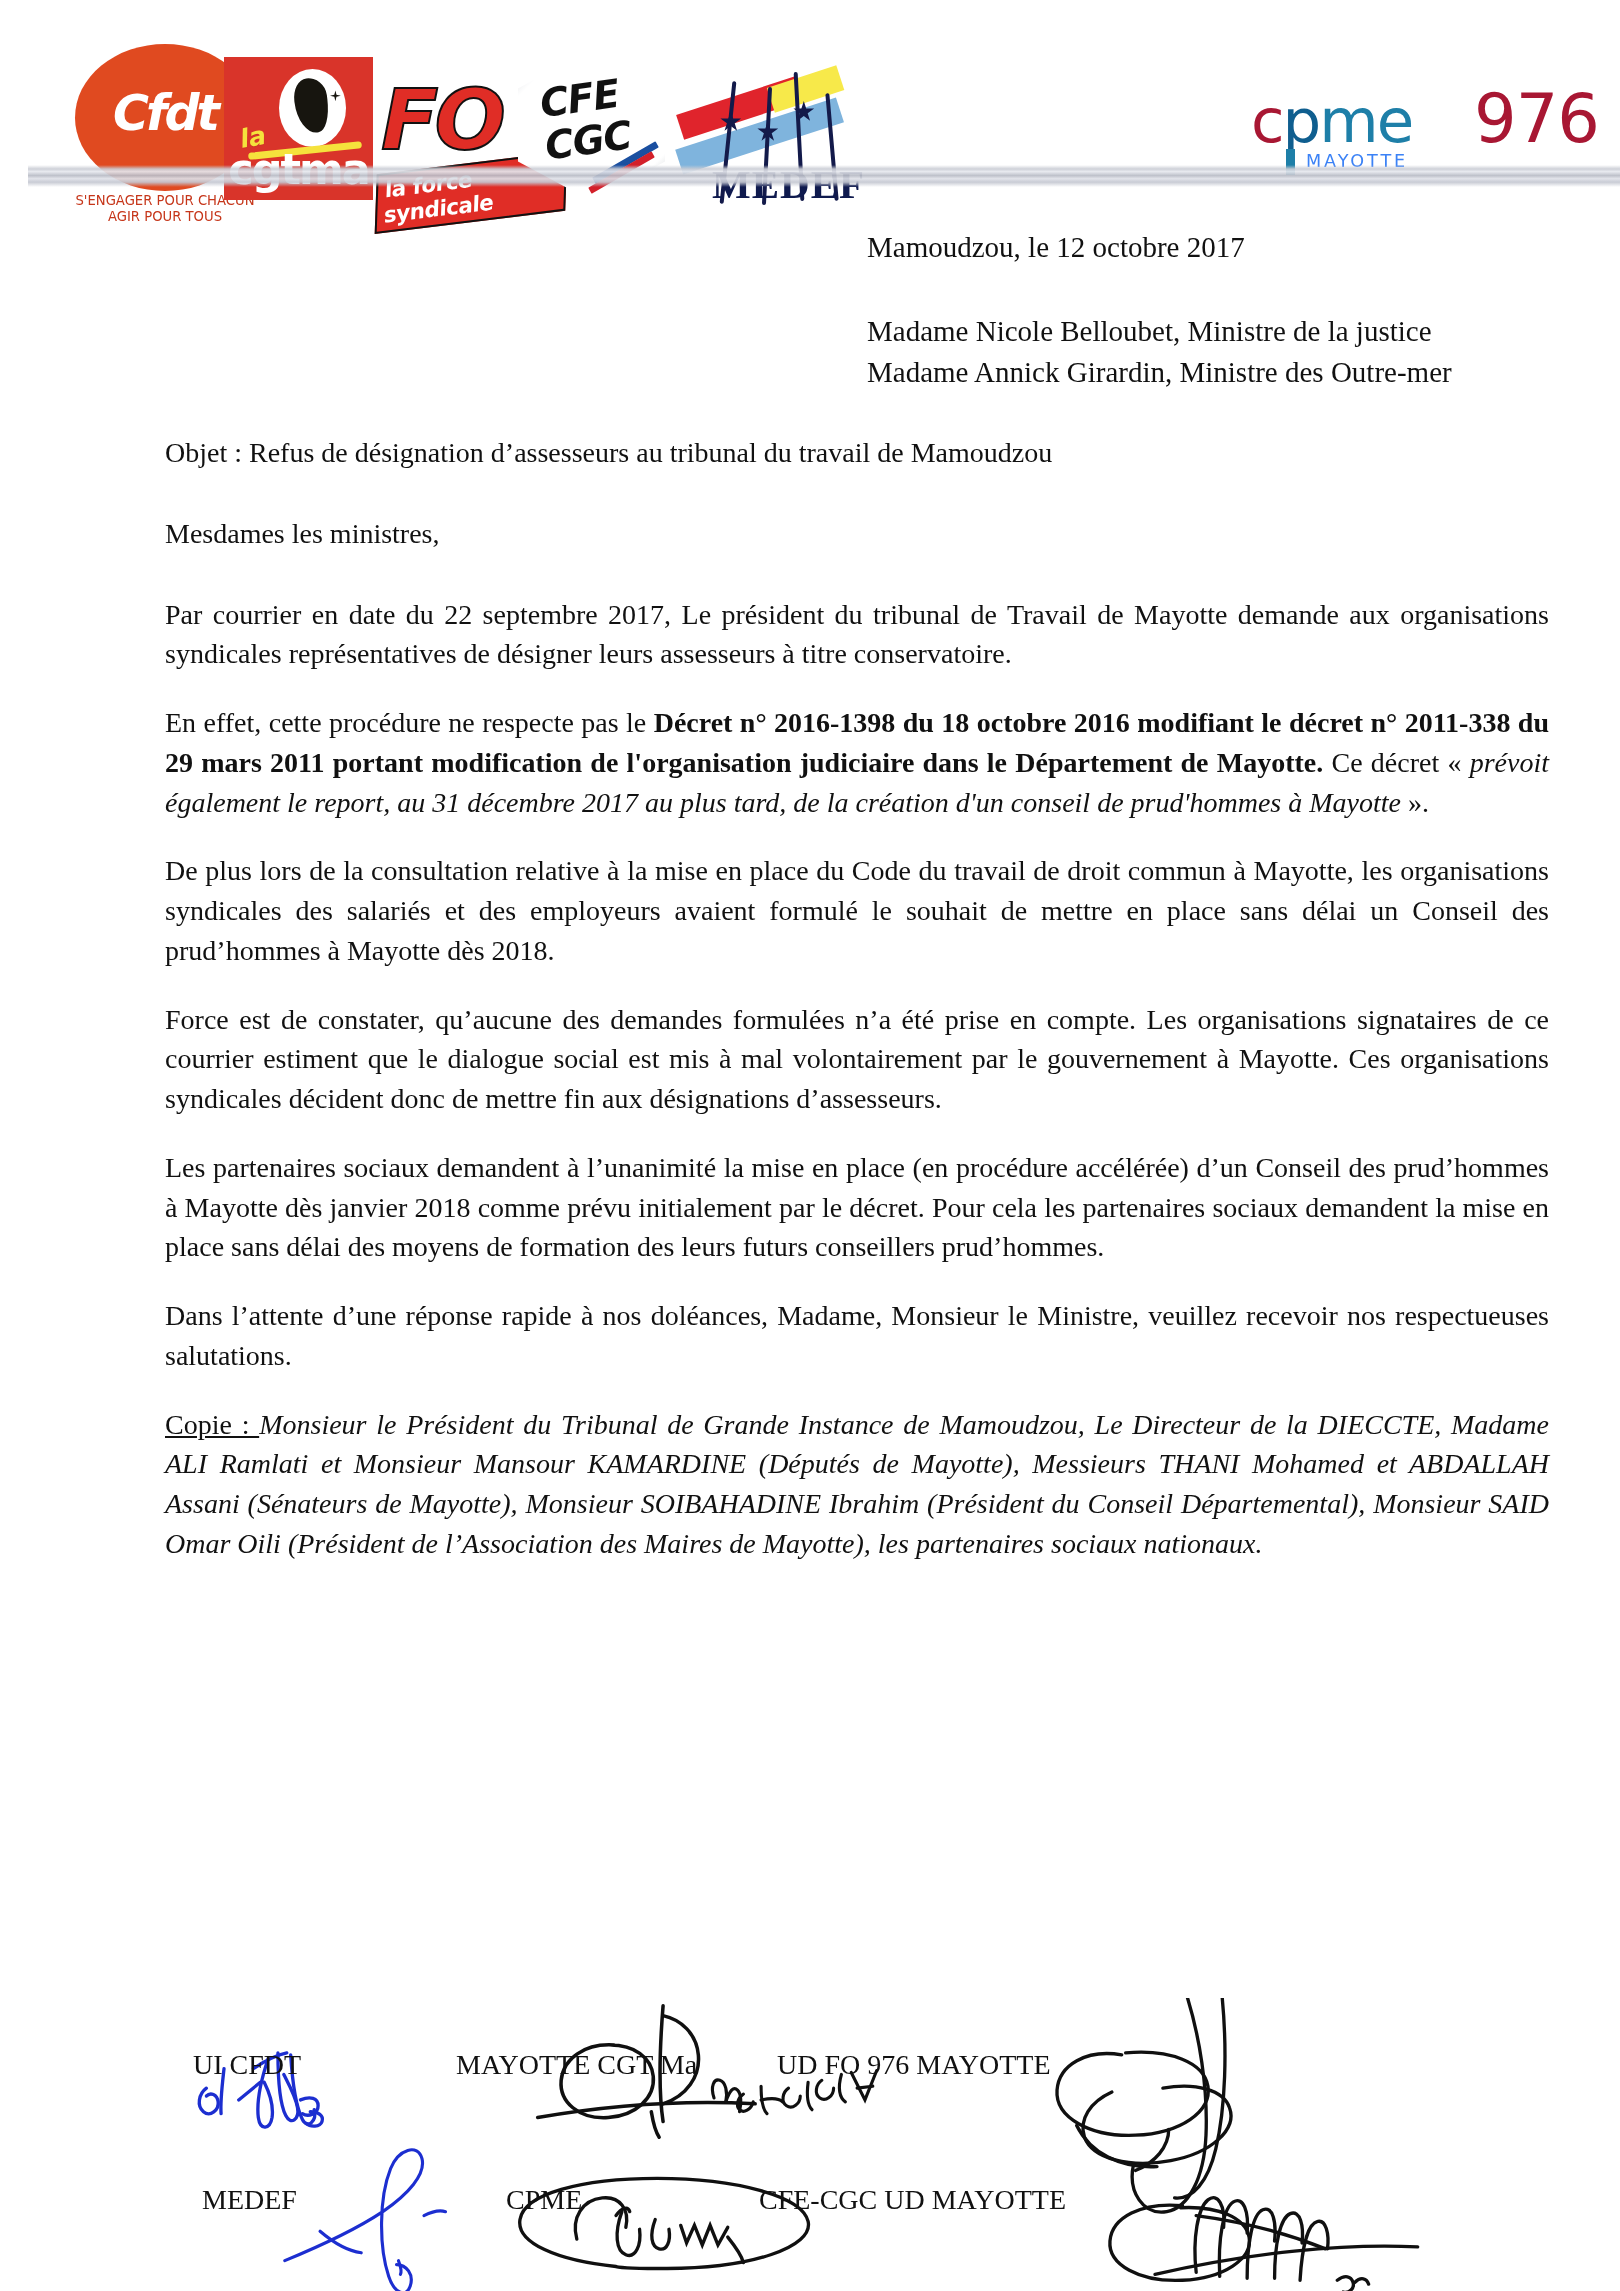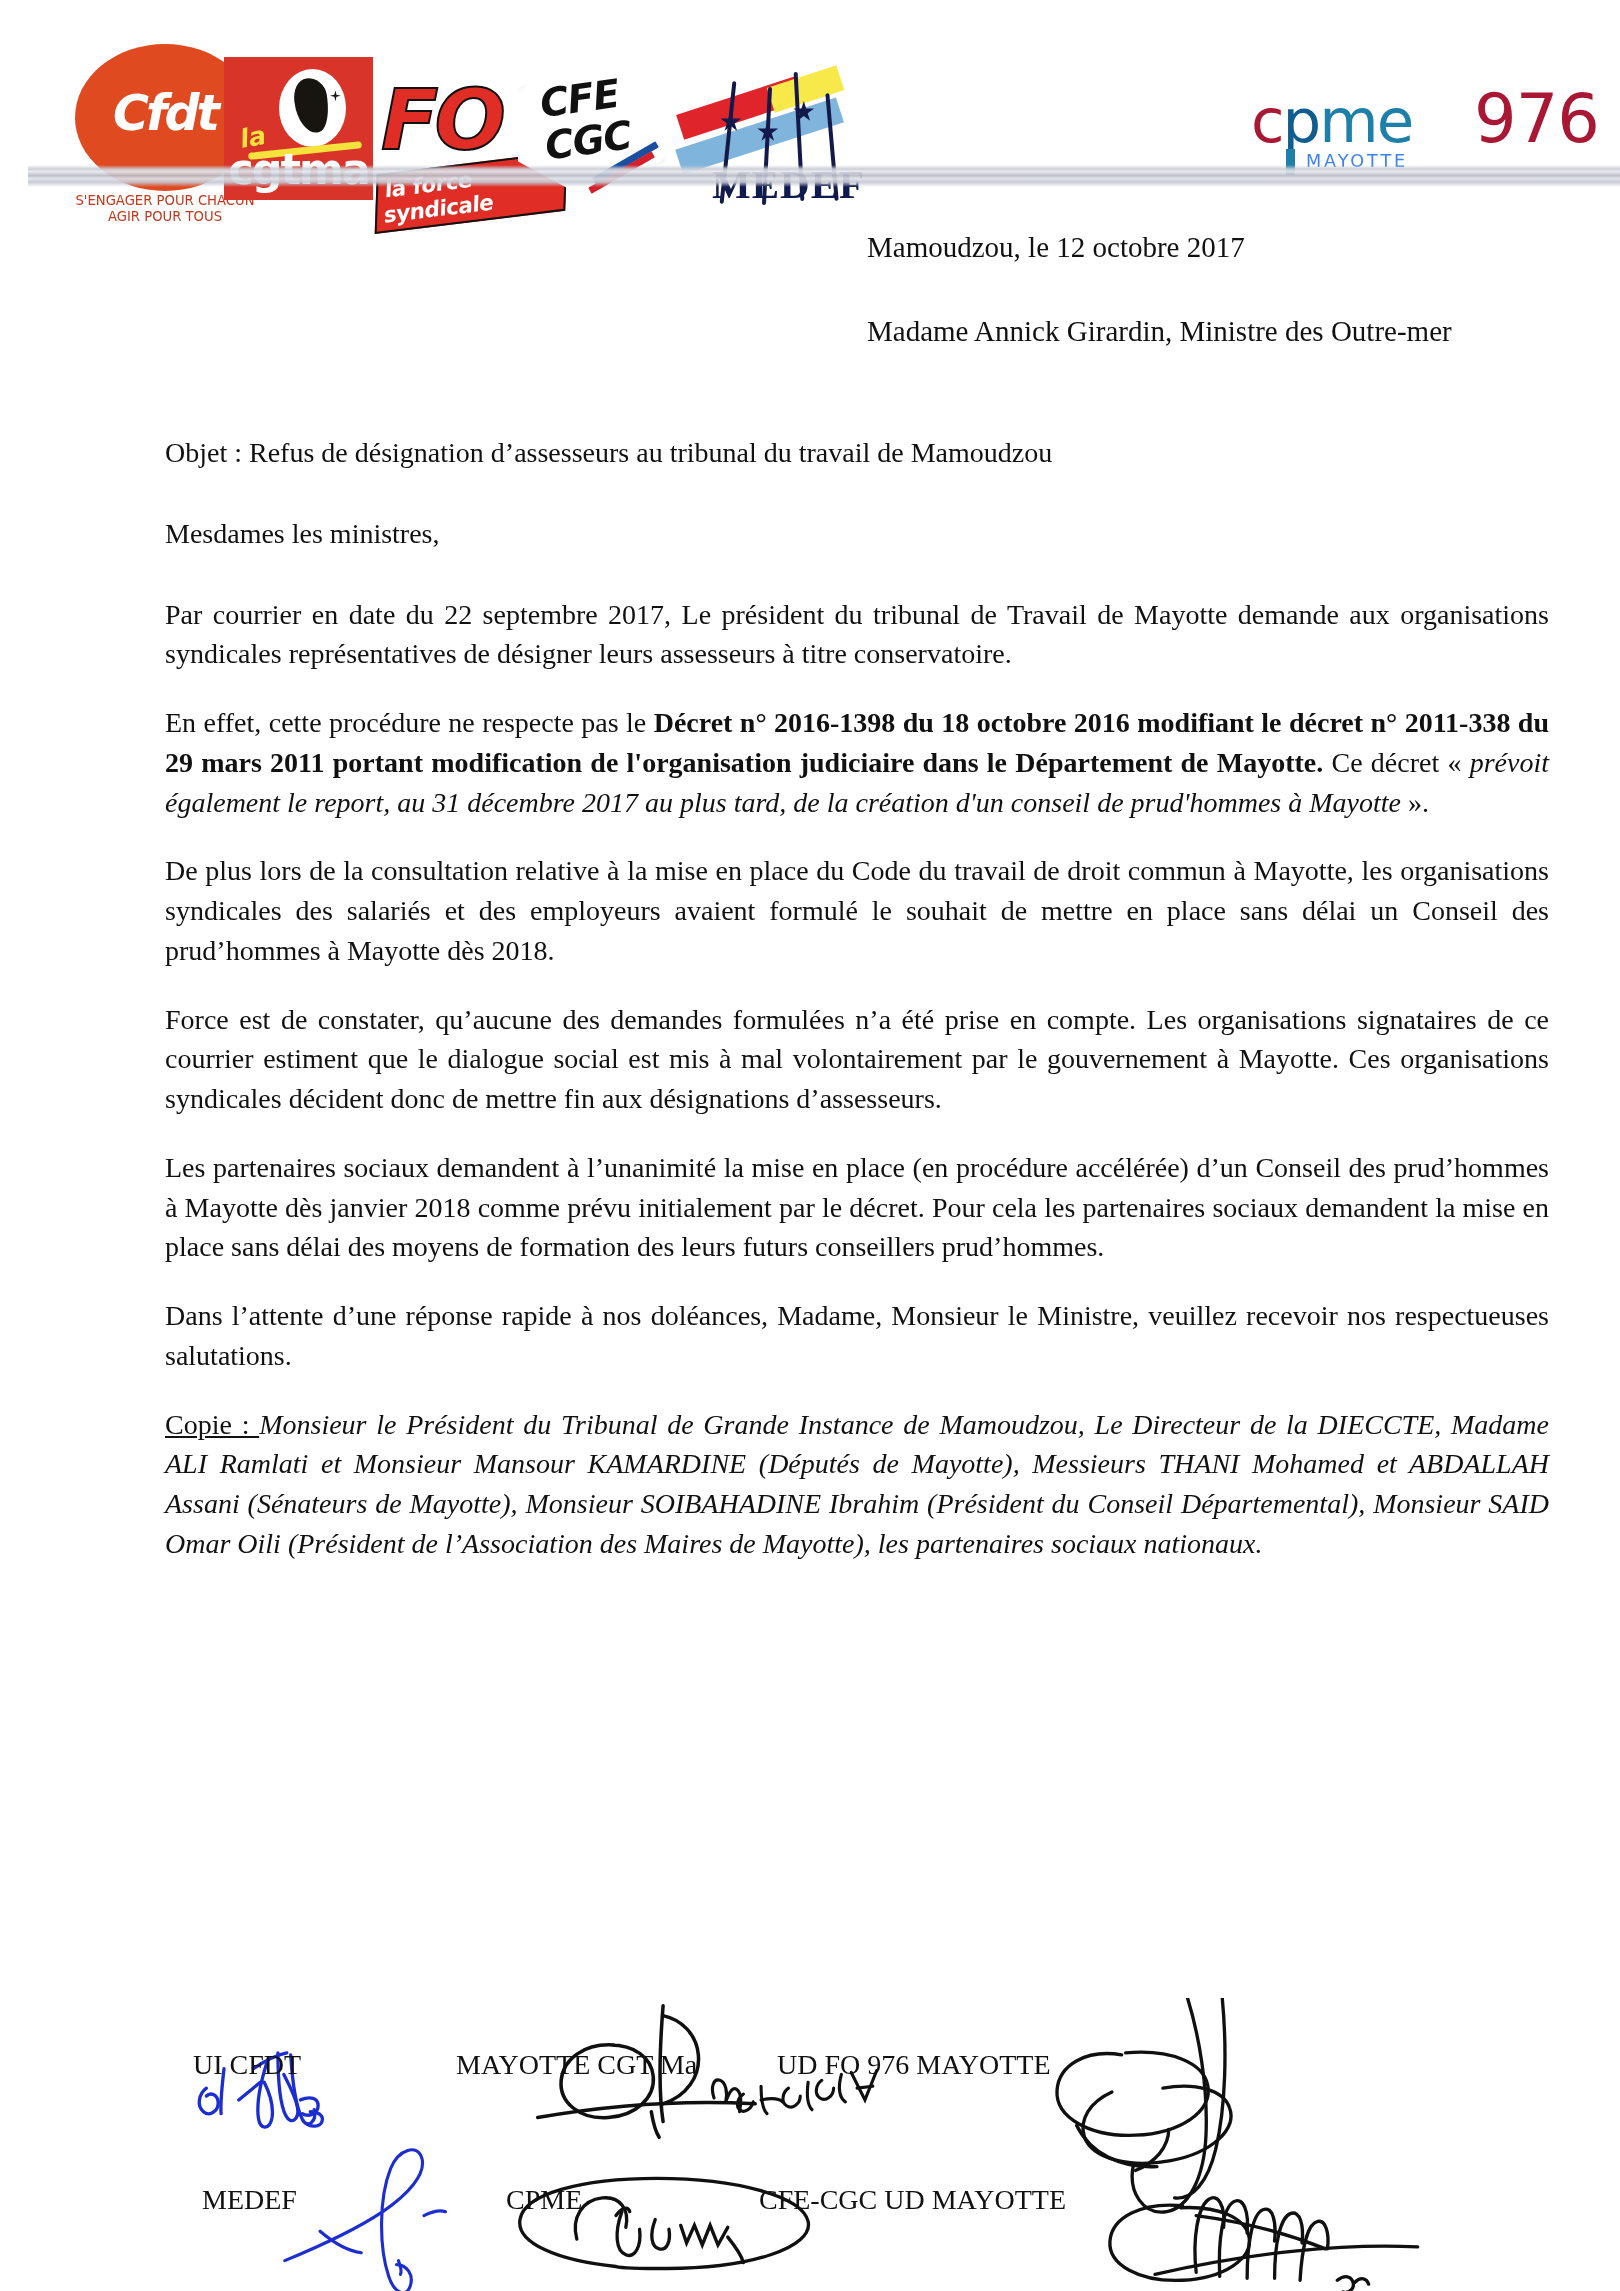--- a/index.html
+++ b/index.html
@@ -437,20 +437,21 @@
       <div class="cpme-sub">MAYOTTE</div>
     </div>
 
     <div class="scan-line"></div>
   </div>
 
   <div class="letter">
 
     <div class="addr-block">
       <div class="addr-date">Mamoudzou, le 12 octobre 2017</div>
+      <div class="addr-line">Madame Nicole Belloubet, Ministre de la justice</div>
       <div class="addr-line">Madame Annick Girardin, Ministre des Outre-mer</div>
     </div>
 
     <div class="body-block">
       <p class="p-objet">Objet : Refus de désignation d’assesseurs au tribunal du travail de Mamoudzou</p>
       <p class="p-salut">Mesdames les ministres,</p>
       <p>Par courrier en date du 22 septembre 2017, Le président du tribunal de Travail de Mayotte demande aux organisations syndicales représentatives de désigner leurs assesseurs à titre conservatoire.</p>
       <p><span>En effet, cette procédure ne respecte pas le </span><span class="b">Décret n° 2016-1398 du 18 octobre 2016 modifiant le décret n° 2011-338 du 29 mars 2011 portant modification de l'organisation judiciaire dans le Département de Mayotte.</span><span> Ce décret « </span><span class="i">prévoit également le report, au 31 décembre 2017 au plus tard, de la création d'un conseil de prud'hommes à Mayotte</span><span> ».</span></p>
       <p>De plus lors de la consultation relative à la mise en place du Code du travail de droit commun à Mayotte, les organisations syndicales des salariés et des employeurs avaient formulé le souhait de mettre en place sans délai un Conseil des prud’hommes à Mayotte dès 2018.</p>
       <p>Force est de constater, qu’aucune des demandes formulées n’a été prise en compte. Les organisations signataires de ce courrier estiment que le dialogue social est mis à mal volontairement par le gouvernement à Mayotte. Ces organisations syndicales décident donc de mettre fin aux désignations d’assesseurs.</p>

